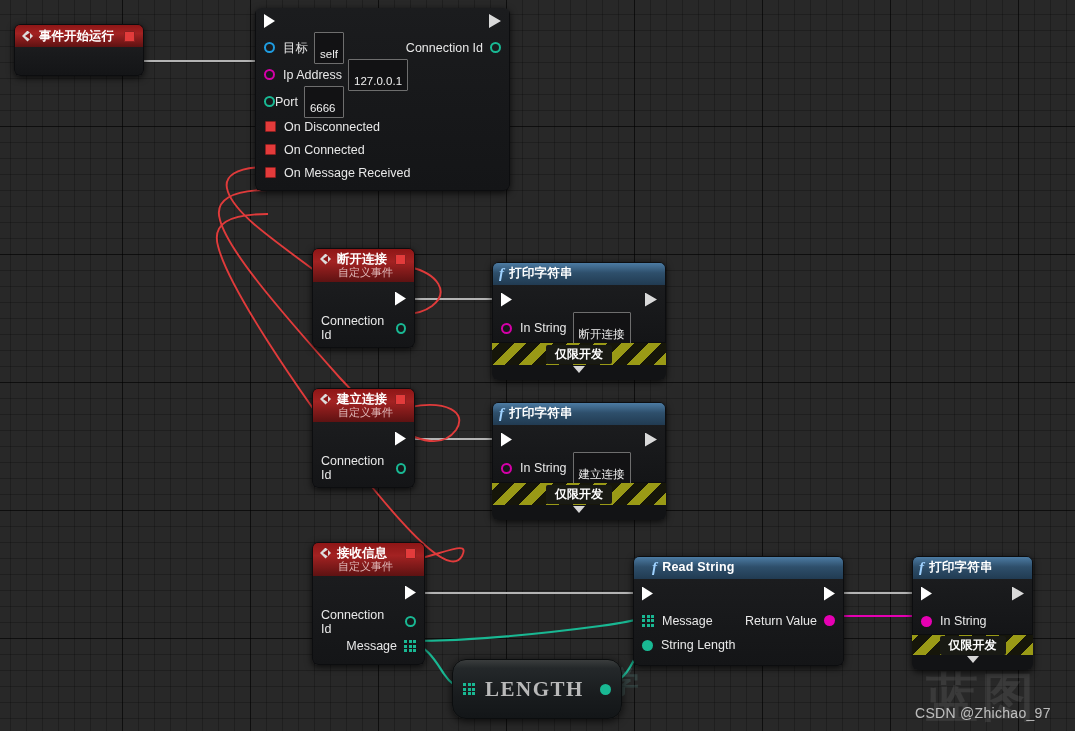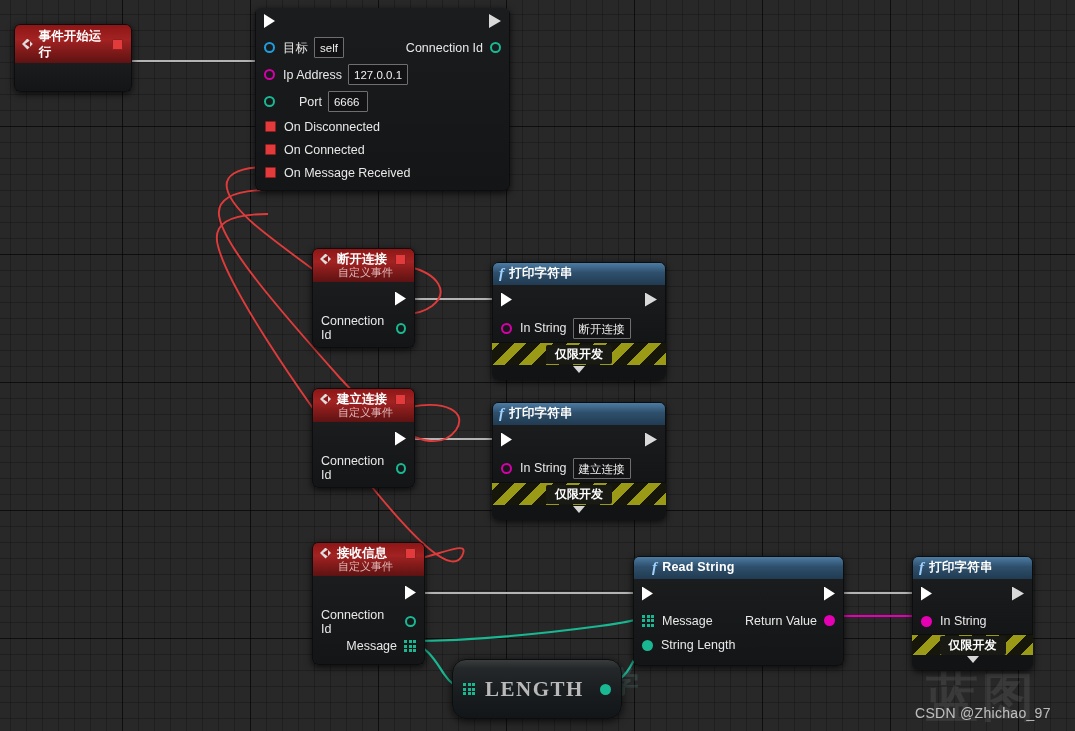--- a/index.html
+++ b/index.html
@@ -136,21 +136,21 @@
     width: 12px; height: 12px;
     display: grid; grid-template-columns: repeat(3, 3px);
     grid-template-rows: repeat(3, 3px); gap: 1.5px;
   }
   .pin-array i { background: #19b893; display: block; }
 
   
   .vbox {
     background: #121214; border: 1px solid #6e6e6e;
     color: #f0f0f0; font-size: 11.5px; line-height: 14px;
-    padding: 3px 5px 2px; border-radius: 1px;
+    padding: 14px 5px 2px; border-radius: 1px;
     margin-left: 6px; white-space: nowrap;
   }
 
   
   .devbar {
     position: relative; height: 22px;
     background: repeating-linear-gradient(-45deg,
        #9a9a16 0px, #9a9a16 9px,
        #16160a 9px, #16160a 19px);
     display: flex; align-items: center; justify-content: center; font-weight: bold;
@@ -235,21 +235,21 @@
 
     <path d="M408,641 C470,641 540,634 600,626 C630,622 640,619 644,617" stroke="#19b893" stroke-width="2.2" fill="none"></path>
 
     <path d="M408,641 C428,646 436,662 444,674 C450,683 456,688 464,688" stroke="#19b893" stroke-width="2.2" fill="none"></path>
 
     <path d="M592,688 C616,688 626,676 634,660 C640,648 642,642 646,640" stroke="#19b893" stroke-width="2.2" fill="none"></path>
   </svg>
 
   <div class="wm-mid" style="left:495px; top:662px; font-size:30px; letter-spacing:8px; color:rgba(120,200,190,0.16); font-weight:bold;">蓝图教学</div>
 
-  <div class="node" style="left:14px; top:24px; width:118px;">
+  <div class="node" style="left:14px; top:24px; width:130px;text-align:right;">
     <div class="hdr-ev" style="padding:3px 8px 3px 7px;">
       <div style="display:flex; align-items:center;">
         <span class="evdiamond"></span>
         <span class="t1">事件开始运行</span>
         <span style="flex:1"></span>
         <span class="pin-sq"></span>
       </div>
     </div>
     <div class="node-body" style="height:28px; position:relative;">
       <div style="position:absolute; right:8px; top:7px;">
@@ -277,21 +277,21 @@
       </div>
 
       <div class="row">
         <span class="pin-circle mag"></span>
         <span class="lbl" style="margin-left:8px;">Ip Address</span>
         <span class="vbox">127.0.0.1</span>
       </div>
 
       <div class="row">
         <span class="pin-circle green"></span>
-        <span class="lbl" style="margin-left:24px;">Port</span>
+        <span class="lbl" style="margin-left:0;">Port</span>
         <span class="vbox" style="min-width:28px;">6666</span>
       </div>
 
       <div class="row" style="height:23px;">
         <span class="pin-sq" style="margin-left:1px;"></span>
         <span class="lbl" style="margin-left:8px;">On Disconnected</span>
       </div>
       <div class="row" style="height:23px;">
         <span class="pin-sq" style="margin-left:1px;"></span>
         <span class="lbl" style="margin-left:8px;">On Connected</span>

